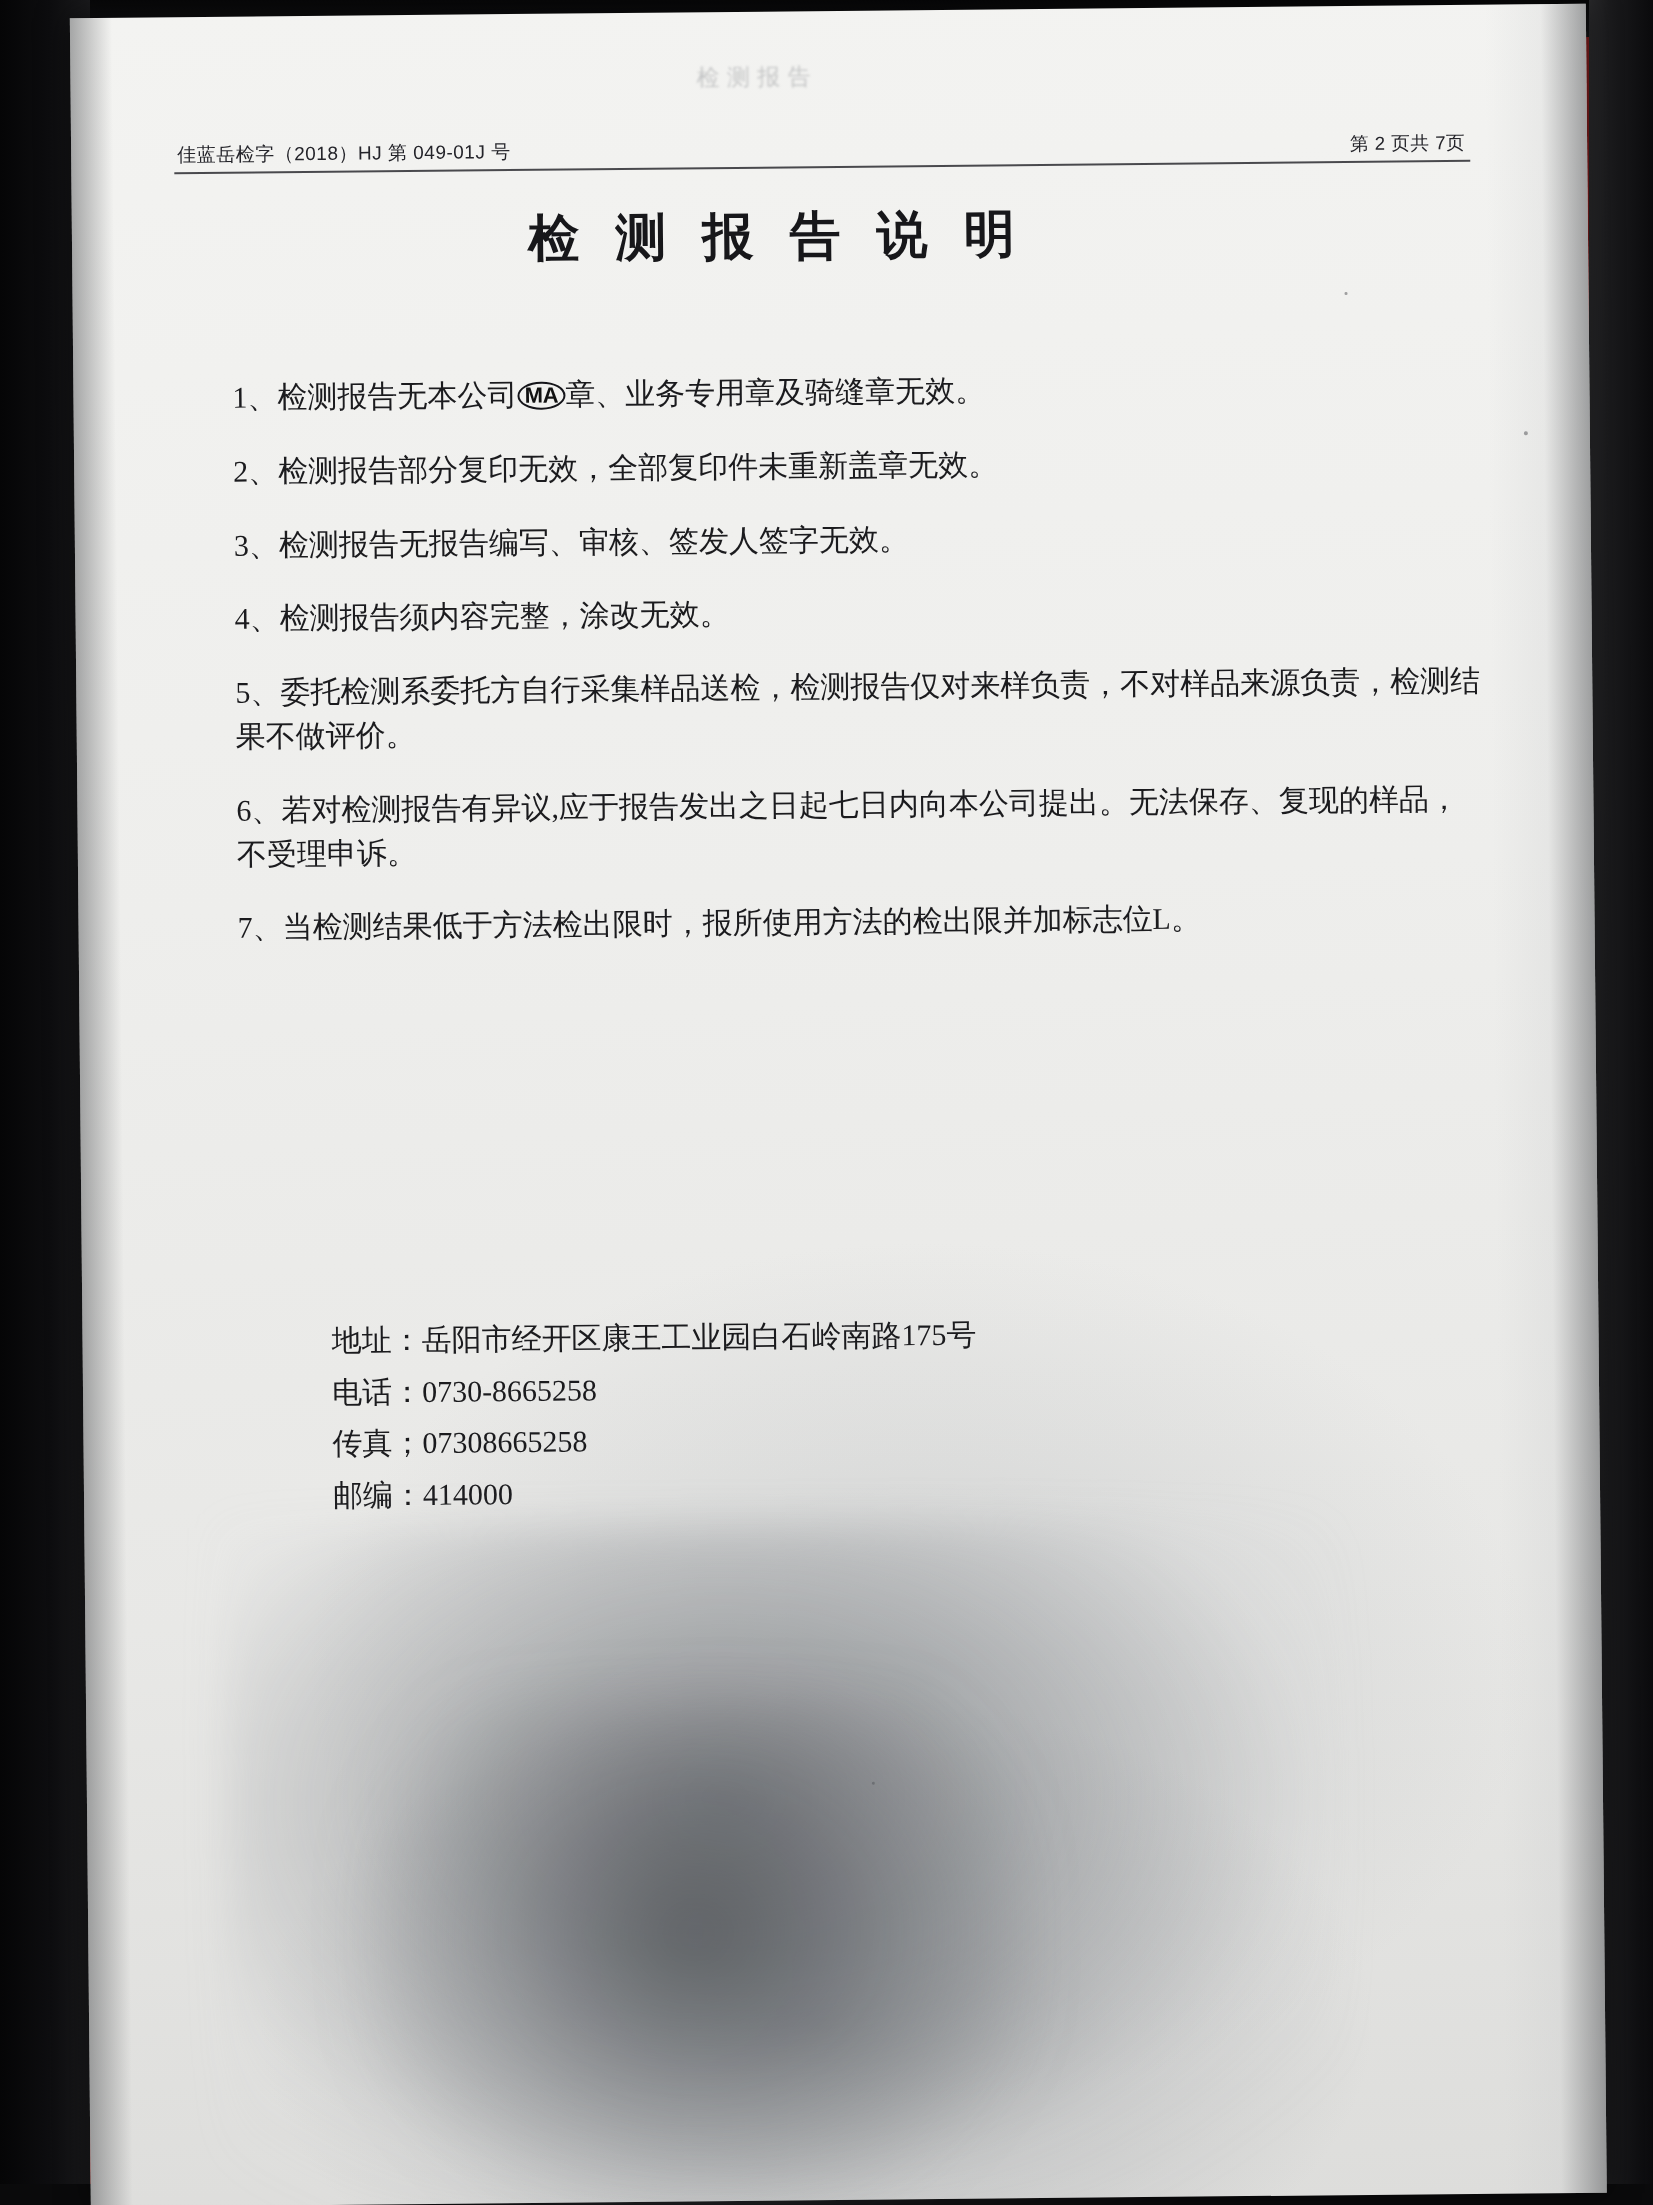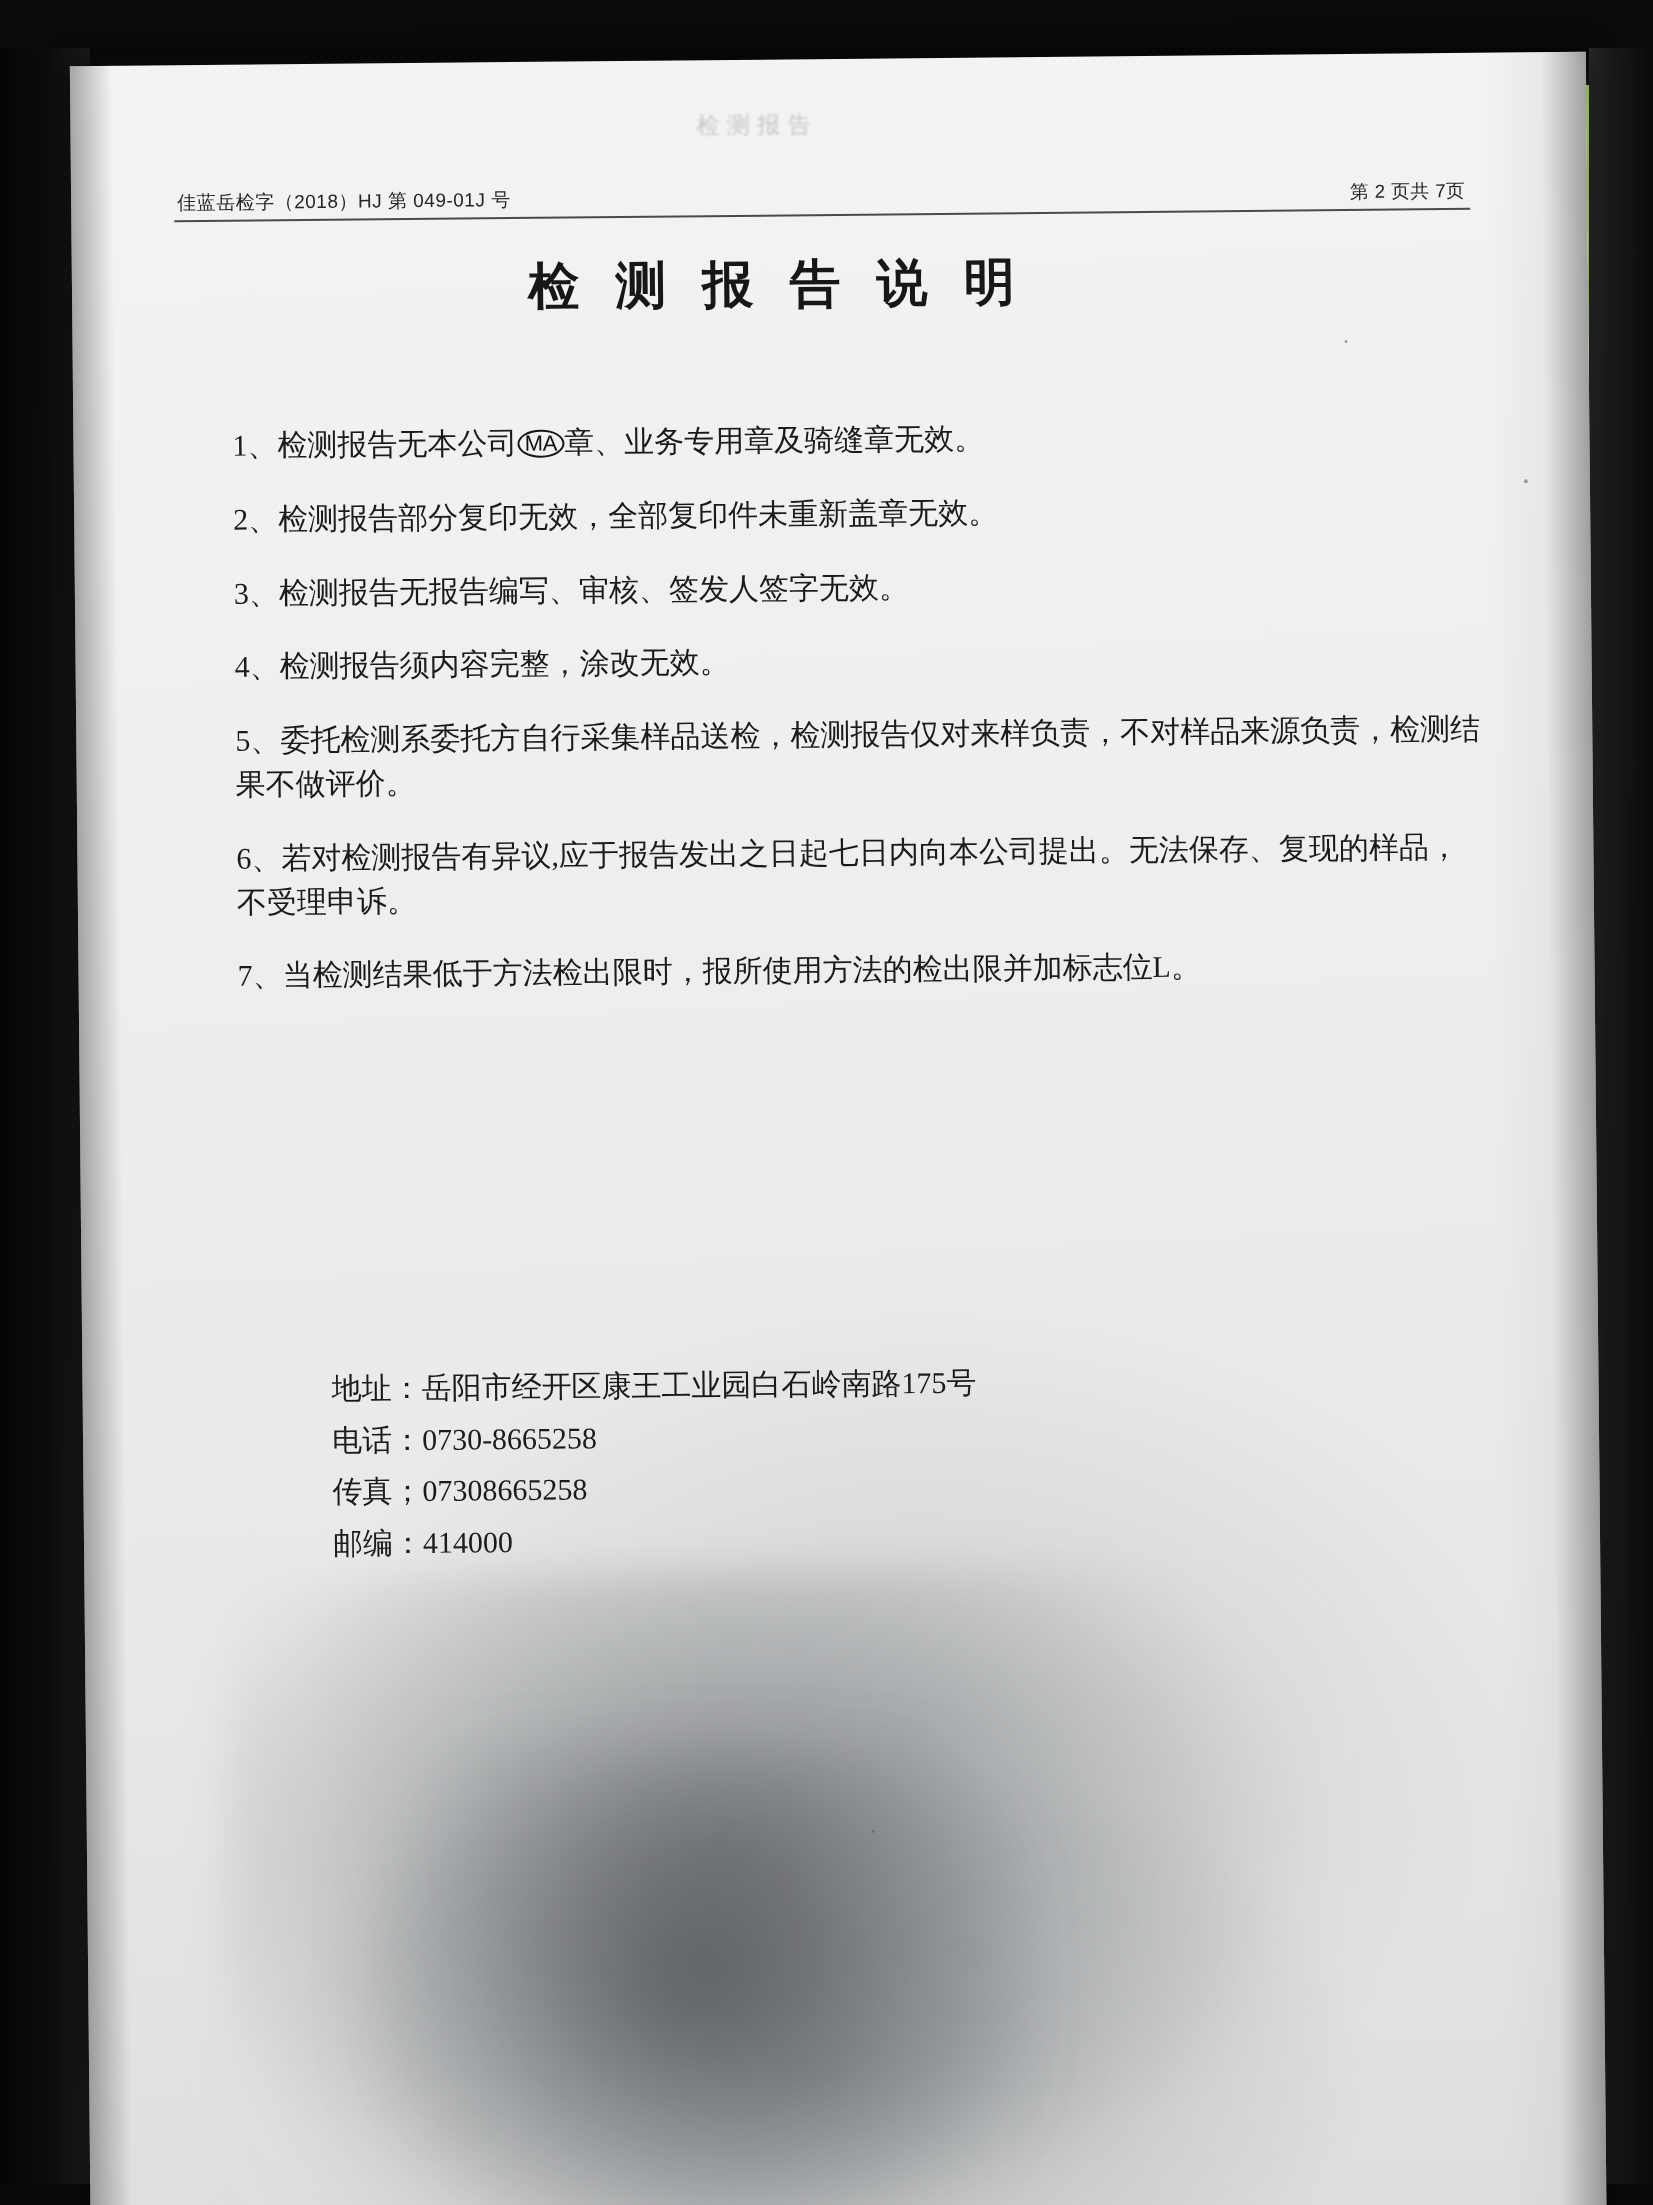--- a/index.html
+++ b/index.html
@@ -11,22 +11,21 @@
     width: 1654px;
     height: 2205px;
     overflow: hidden;
     font-family: "Liberation Serif", "DejaVu Serif", serif;
   }
 
   
   #photo {
     position: absolute;
     inset: 0;
-    background: #bef264;
-    margin-top: 48px;
+    background: #7f1d1d;
   }
 
   
   #desk-left {
     position: absolute;
     left: 0; top: 0;
     width: 90px; height: 2205px;
     background: linear-gradient(90deg, #050506 0%, #0d0d0f 55%, #1a1a1c 100%);
   }
   #desk-top {
@@ -159,21 +158,21 @@
   .clause {
     margin-bottom: 11.7px;
     text-indent: 0;
   }
   .mark-ma {
     display: inline-block;
     border: 2.1px solid #15151a;
     border-radius: 50% / 50%;
     padding: 0 5.3px 1.1px 5.3px;
     font-family: "Liberation Sans", "DejaVu Sans", sans-serif;
-    font-weight: normal;
+    font-weight: bold;
     font-size: 22px;
     line-height: 1.05;
     letter-spacing: -0.5px;
     transform: translateY(-2.1px);
     color: #111;
   }
 
   .contact {
     position: absolute;
     left: 249px;

